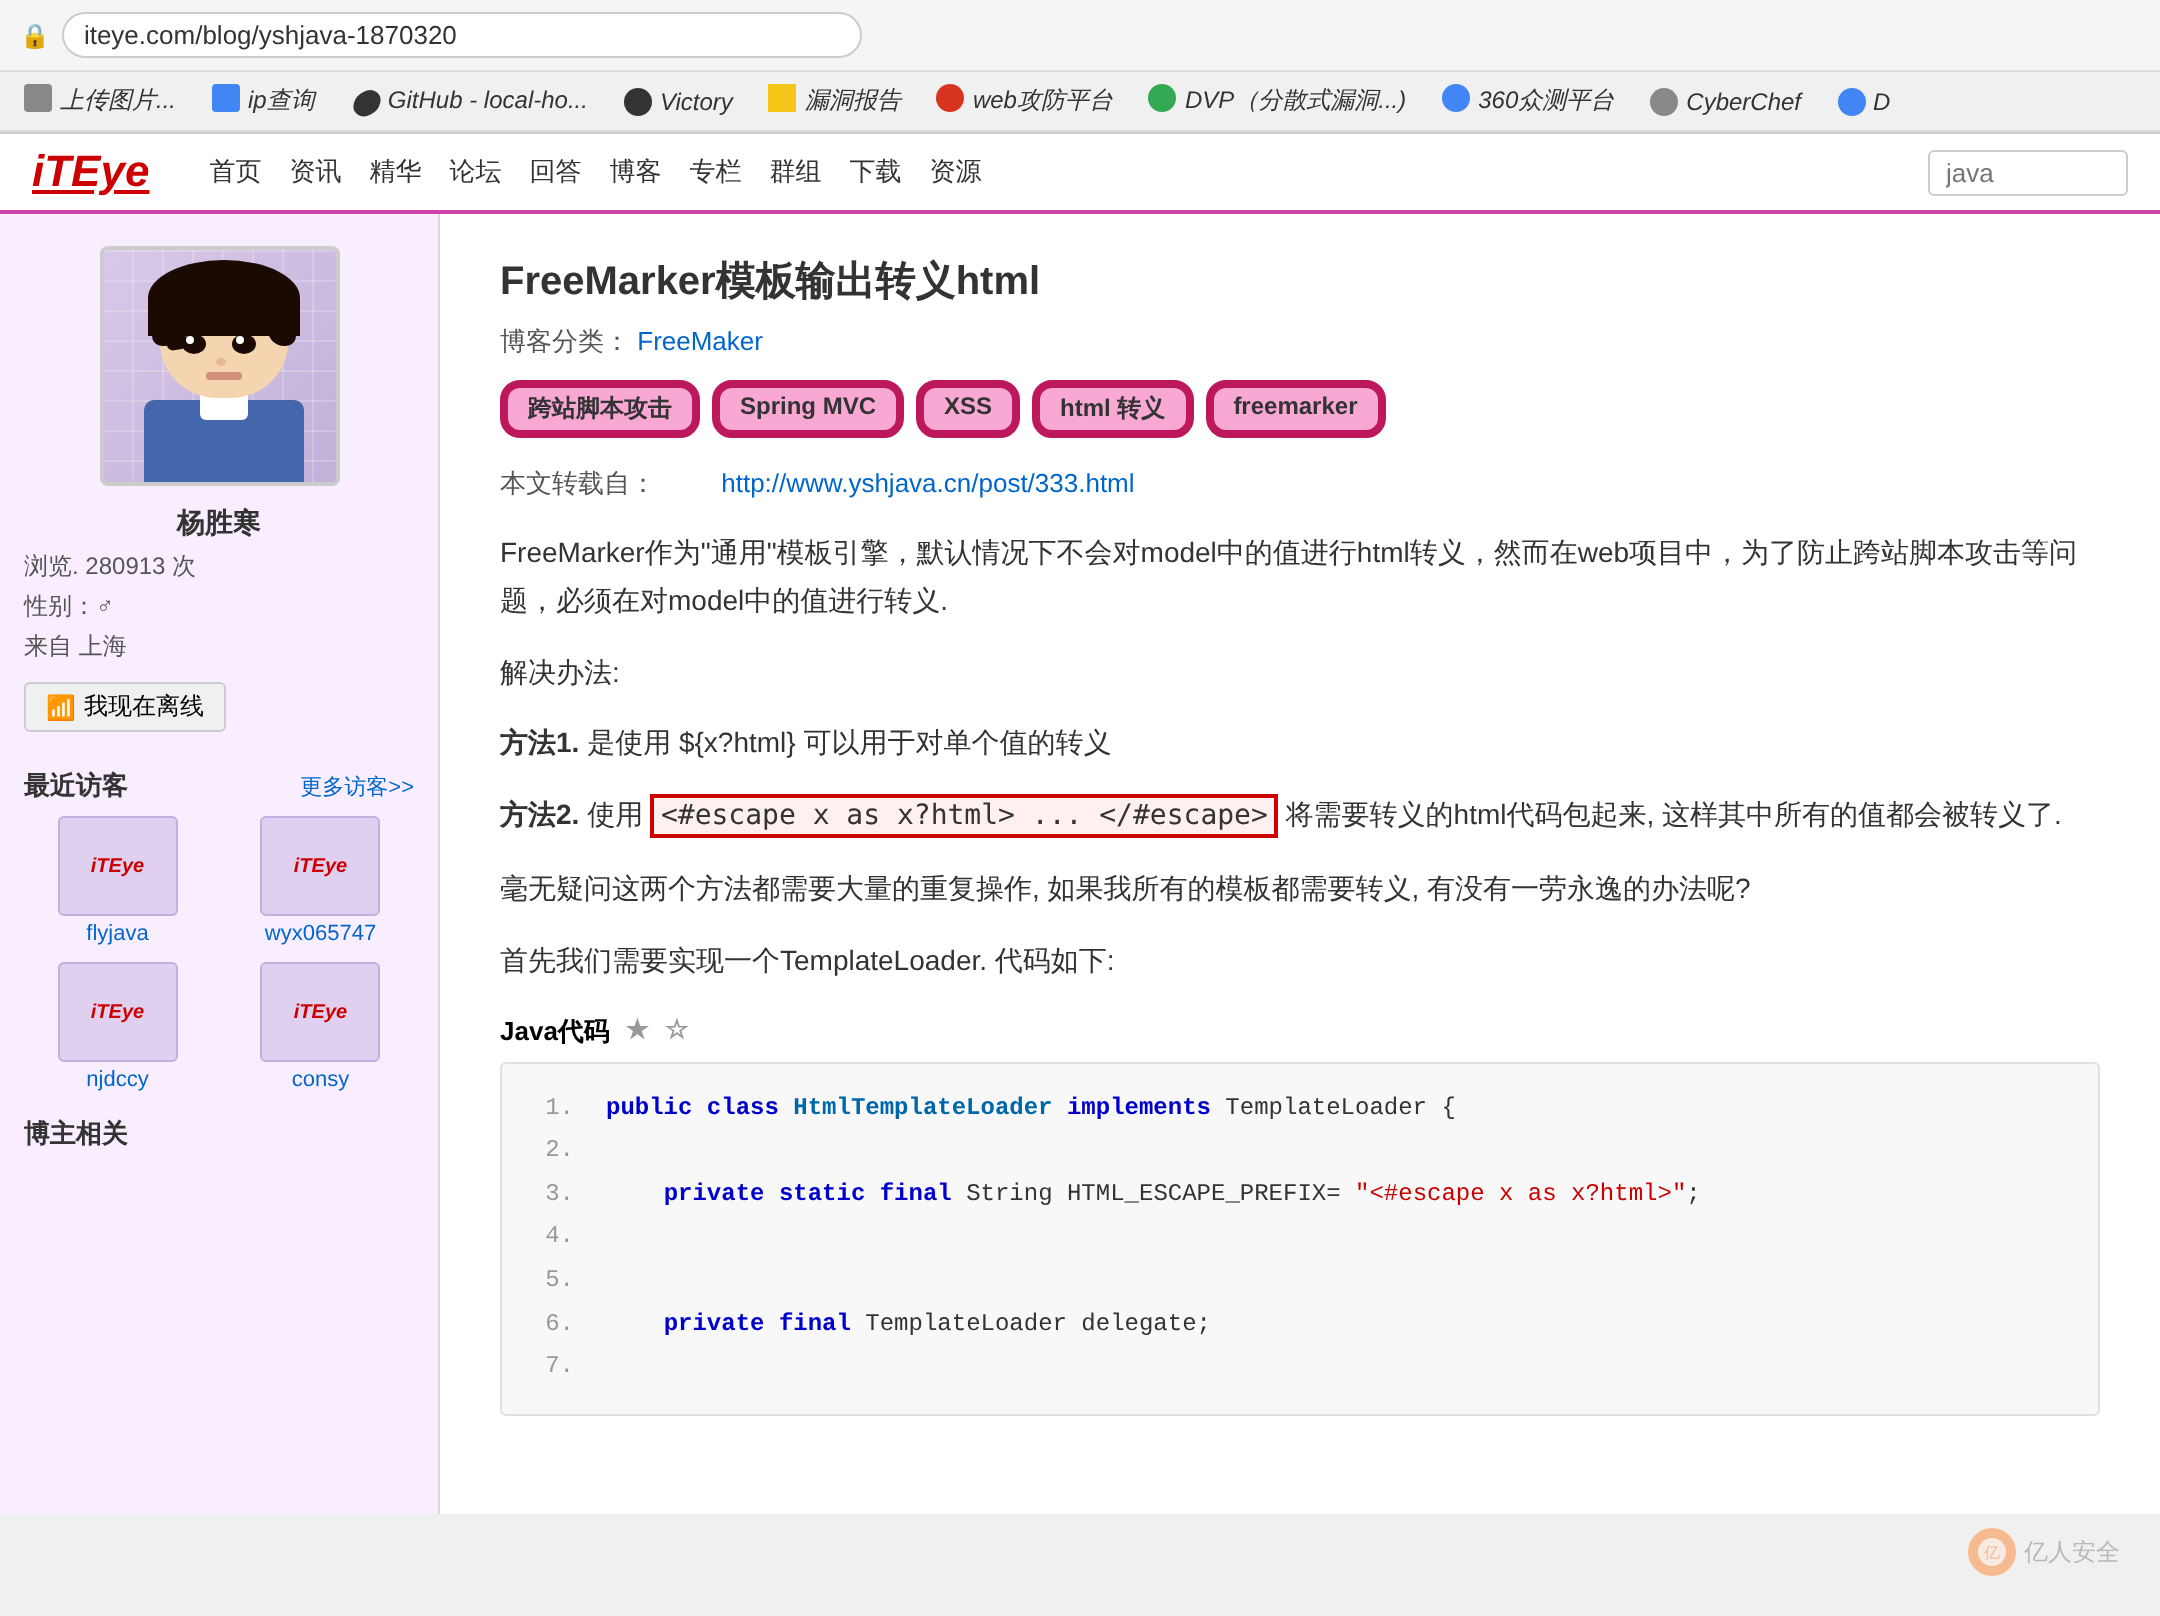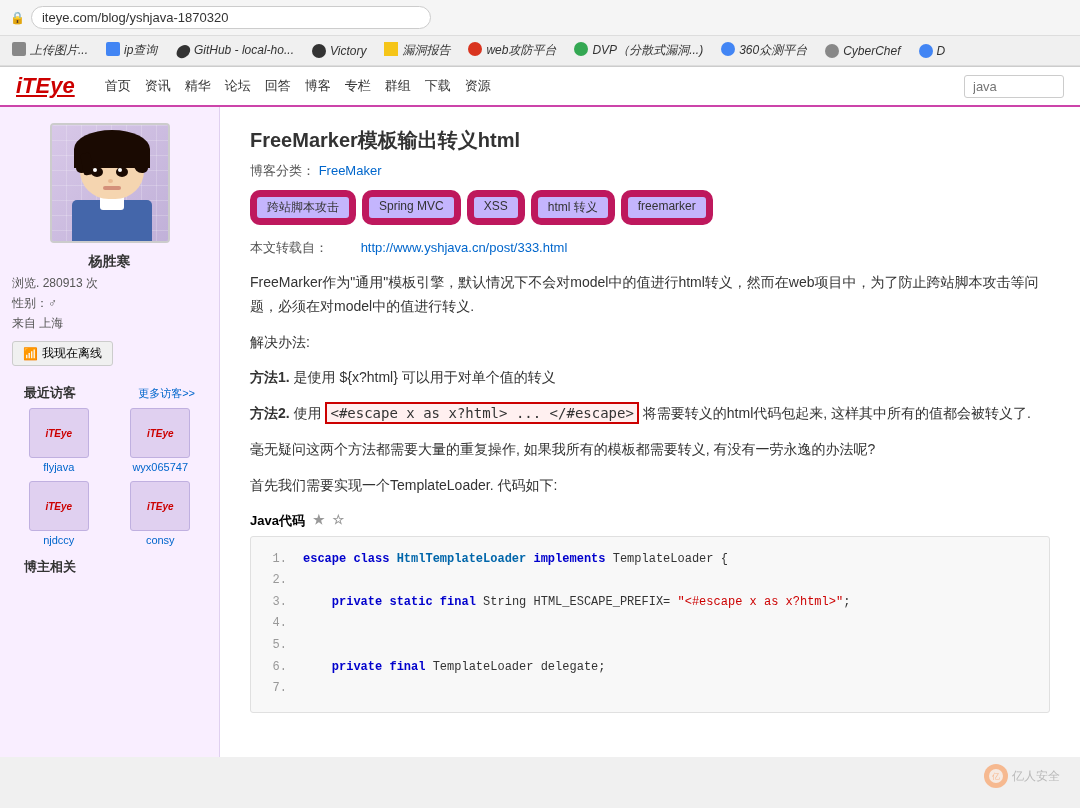--- a/index.html
+++ b/index.html
@@ -33,35 +33,35 @@
     
     .sidebar { width: 220px; min-width: 220px; background: #f9eeff; border-right: 1px solid #e0d0f0; padding: 16px 12px; }
     .avatar-container { text-align: center; margin-bottom: 10px; }
     .avatar-img { width: 120px; height: 120px; background: linear-gradient(135deg, #d4c0e8 0%, #b8a0d0 100%); border: 2px solid #ccc; border-radius: 4px; display: flex; align-items: center; justify-content: center; margin: 0 auto; overflow: hidden; position: relative; }
     .avatar-drawing { width: 100%; height: 100%; background: #d8c8e8; position: relative; }
     .user-name { text-align: center; font-size: 14px; font-weight: bold; margin: 8px 0 4px; color: #333; }
     .user-stat { font-size: 12px; color: #555; margin: 3px 0; }
     .user-gender { font-size: 12px; color: #555; margin: 3px 0; }
     .user-location { font-size: 12px; color: #555; margin: 3px 0; }
     .online-btn { background: #f0f0f0; border: 1px solid #ccc; border-radius: 3px; padding: 3px 10px; font-size: 12px; cursor: pointer; display: inline-flex; align-items: center; gap: 4px; margin: 6px 0; }
-    .section-title { font-size: 13px; font-weight: bold; color: #333; margin: 12px 12px 6px; display: flex; align-items: center; justify-content: space-between; }
+    .section-title { font-size: 13px; font-weight: bold; color: #333; margin: 12px 0 6px; display: flex; align-items: center; justify-content: space-between; }
     .section-title a { font-size: 11px; color: #0066cc; text-decoration: none; font-weight: normal; }
     .visitors-grid { display: grid; grid-template-columns: 1fr 1fr; gap: 8px; margin-bottom: 10px; }
     .visitor-item { text-align: center; }
     .visitor-avatar { width: 60px; height: 50px; background: #e0d0f0; border: 1px solid #c0b0e0; border-radius: 3px; display: flex; align-items: center; justify-content: center; margin: 0 auto 3px; }
     .visitor-logo { font-size: 10px; font-weight: bold; color: #cc0000; font-style: italic; }
     .visitor-name { font-size: 11px; color: #0066cc; }
 
     
     .main-content { flex: 1; padding: 20px 30px; background: white; }
     .post-title { font-size: 20px; font-weight: bold; color: #333; margin-bottom: 8px; }
     .post-category { font-size: 13px; color: #555; margin-bottom: 10px; }
     .post-category a { color: #0066cc; text-decoration: none; }
     .tags { display: flex; gap: 6px; margin-bottom: 14px; flex-wrap: wrap; }
-    .tag { background: #c4b5fd; border-radius: 10px; padding: 2px 10px; font-size: 12px; color: #333; border: 7px solid #be185d; cursor: pointer; }
+    .tag { background: #f9a8d4; border-radius: 10px; padding: 2px 10px; font-size: 12px; color: #333; border: 4px solid #be185d; cursor: pointer; font-weight: bold; }
     .source-link { font-size: 13px; color: #555; margin-bottom: 14px; }
     .source-link a { color: #0066cc; }
     .article-text { font-size: 14px; line-height: 1.7; color: #333; margin-bottom: 12px; }
     .article-text strong { font-weight: bold; }
     .code-header { font-size: 13px; font-weight: bold; margin: 14px 0 6px; display: flex; gap: 8px; }
     .code-star { color: #999; cursor: pointer; }
     .code-block { background: #f8f8f8; border: 1px solid #e0e0e0; border-radius: 3px; padding: 12px 16px; font-family: 'Courier New', monospace; font-size: 12px; line-height: 1.8; }
     .code-line { display: flex; gap: 16px; }
     .code-num { color: #999; min-width: 20px; text-align: right; }
     .code-text { color: #333; }
@@ -277,21 +277,21 @@
     <div class="code-header">
       <strong>Java代码</strong>
       <span class="code-star">★</span>
       <span class="code-star">☆</span>
     </div>
 
     <div class="code-block">
       <div class="code-line">
         <span class="code-num">1.</span>
         <span class="code-text">
-          <span class="code-keyword">escape</span> <span class="code-keyword">class</span> <span class="code-type">HtmlTemplateLoader</span> <span class="code-keyword">implements</span> TemplateLoader {
+          <span class="code-keyword">public</span> <span class="code-keyword">class</span> <span class="code-type">HtmlTemplateLoader</span> <span class="code-keyword">implements</span> TemplateLoader {
         </span>
       </div>
       <div class="code-line">
         <span class="code-num">2.</span>
         <span class="code-text">&nbsp;</span>
       </div>
       <div class="code-line">
         <span class="code-num">3.</span>
         <span class="code-text">
           &nbsp;&nbsp;&nbsp;&nbsp;<span class="code-keyword">private</span> <span class="code-keyword">static</span> <span class="code-keyword">final</span> String HTML_ESCAPE_PREFIX= <span class="code-string">"&lt;#escape x as x?html&gt;"</span>;

